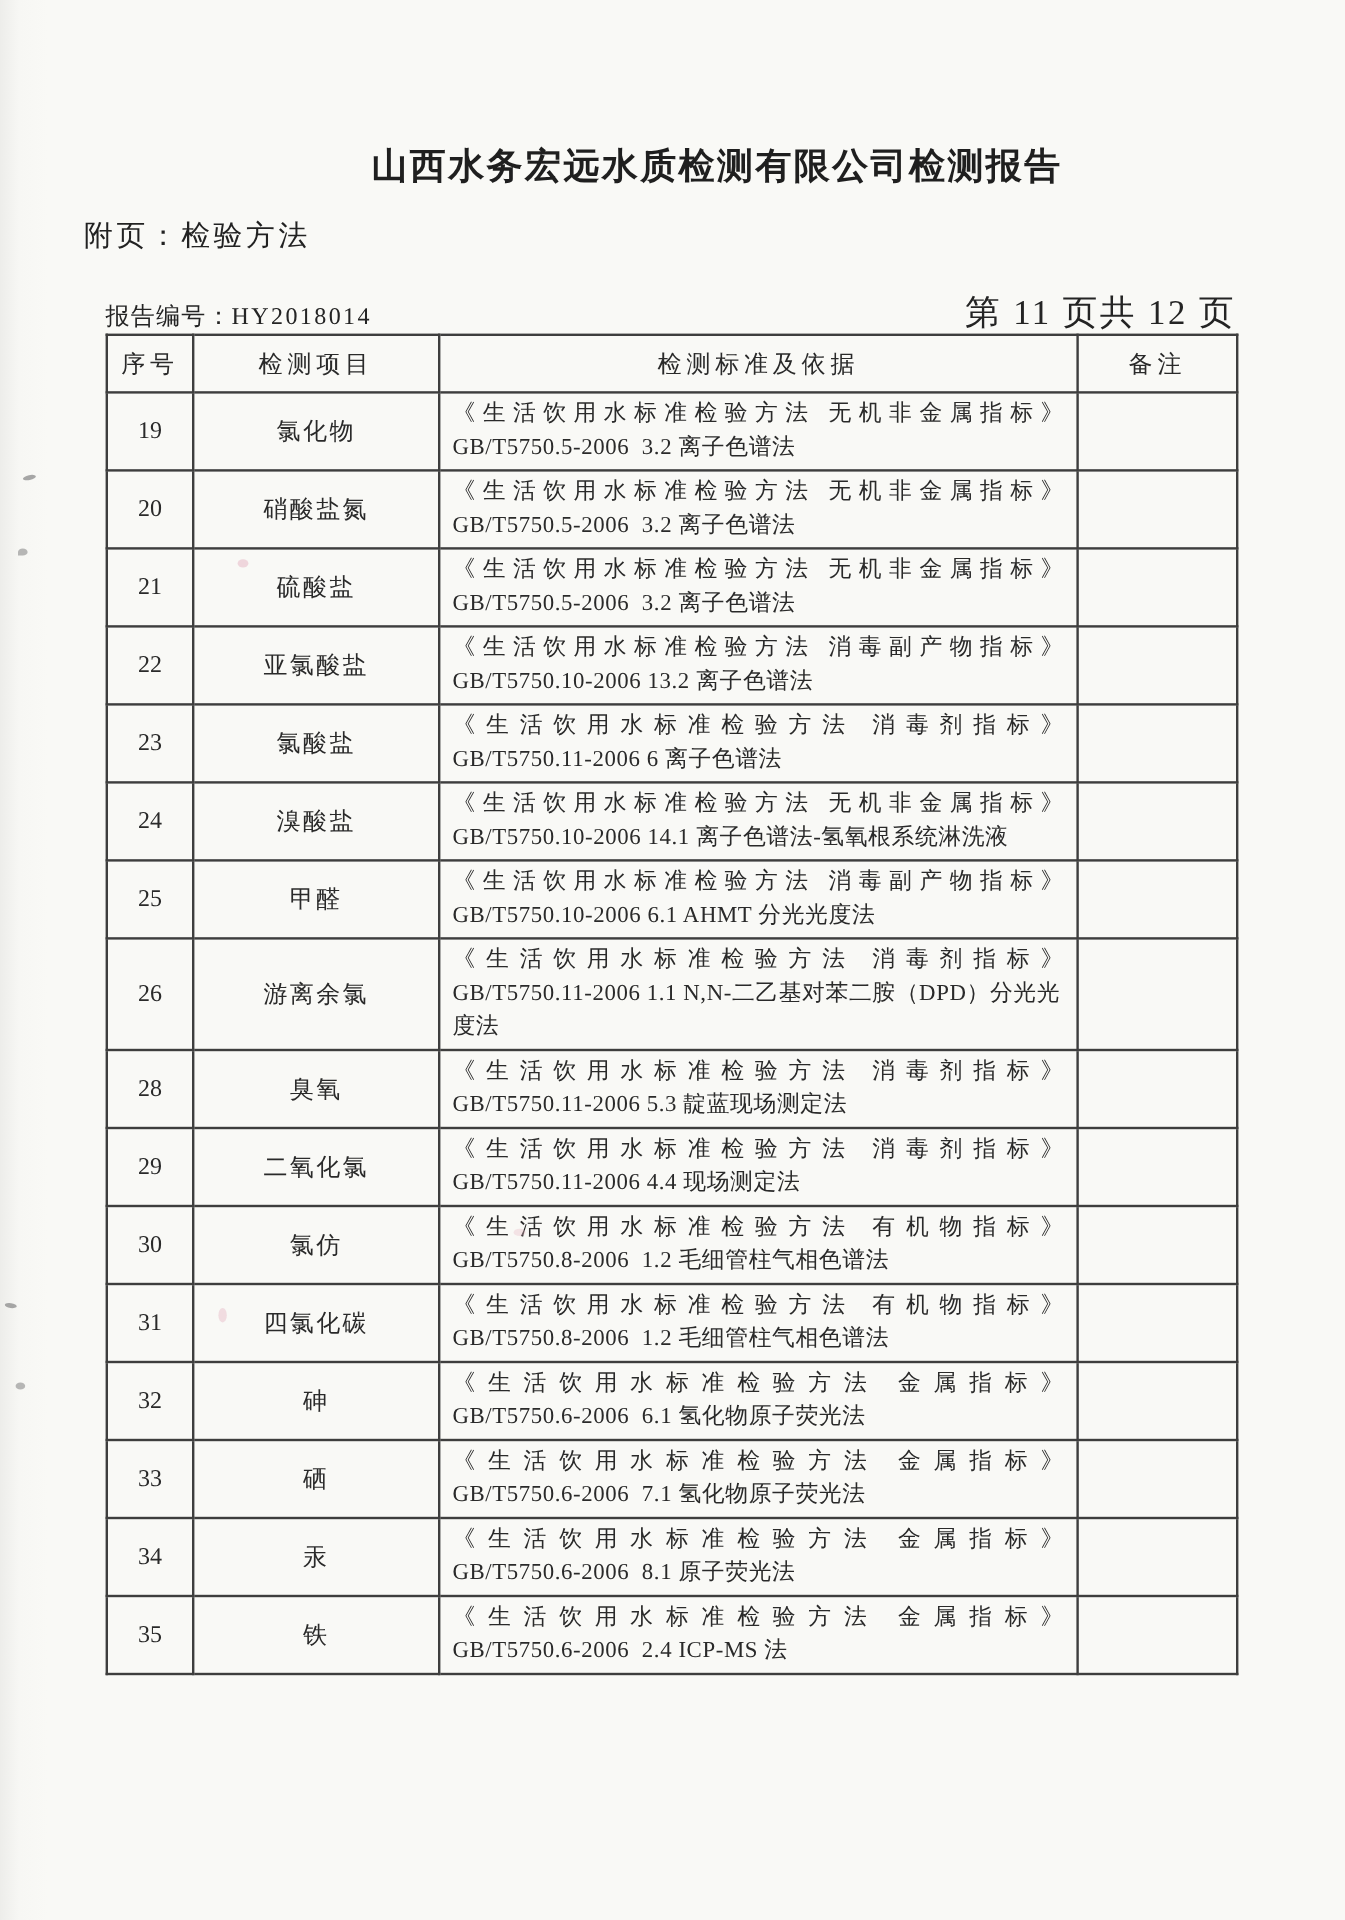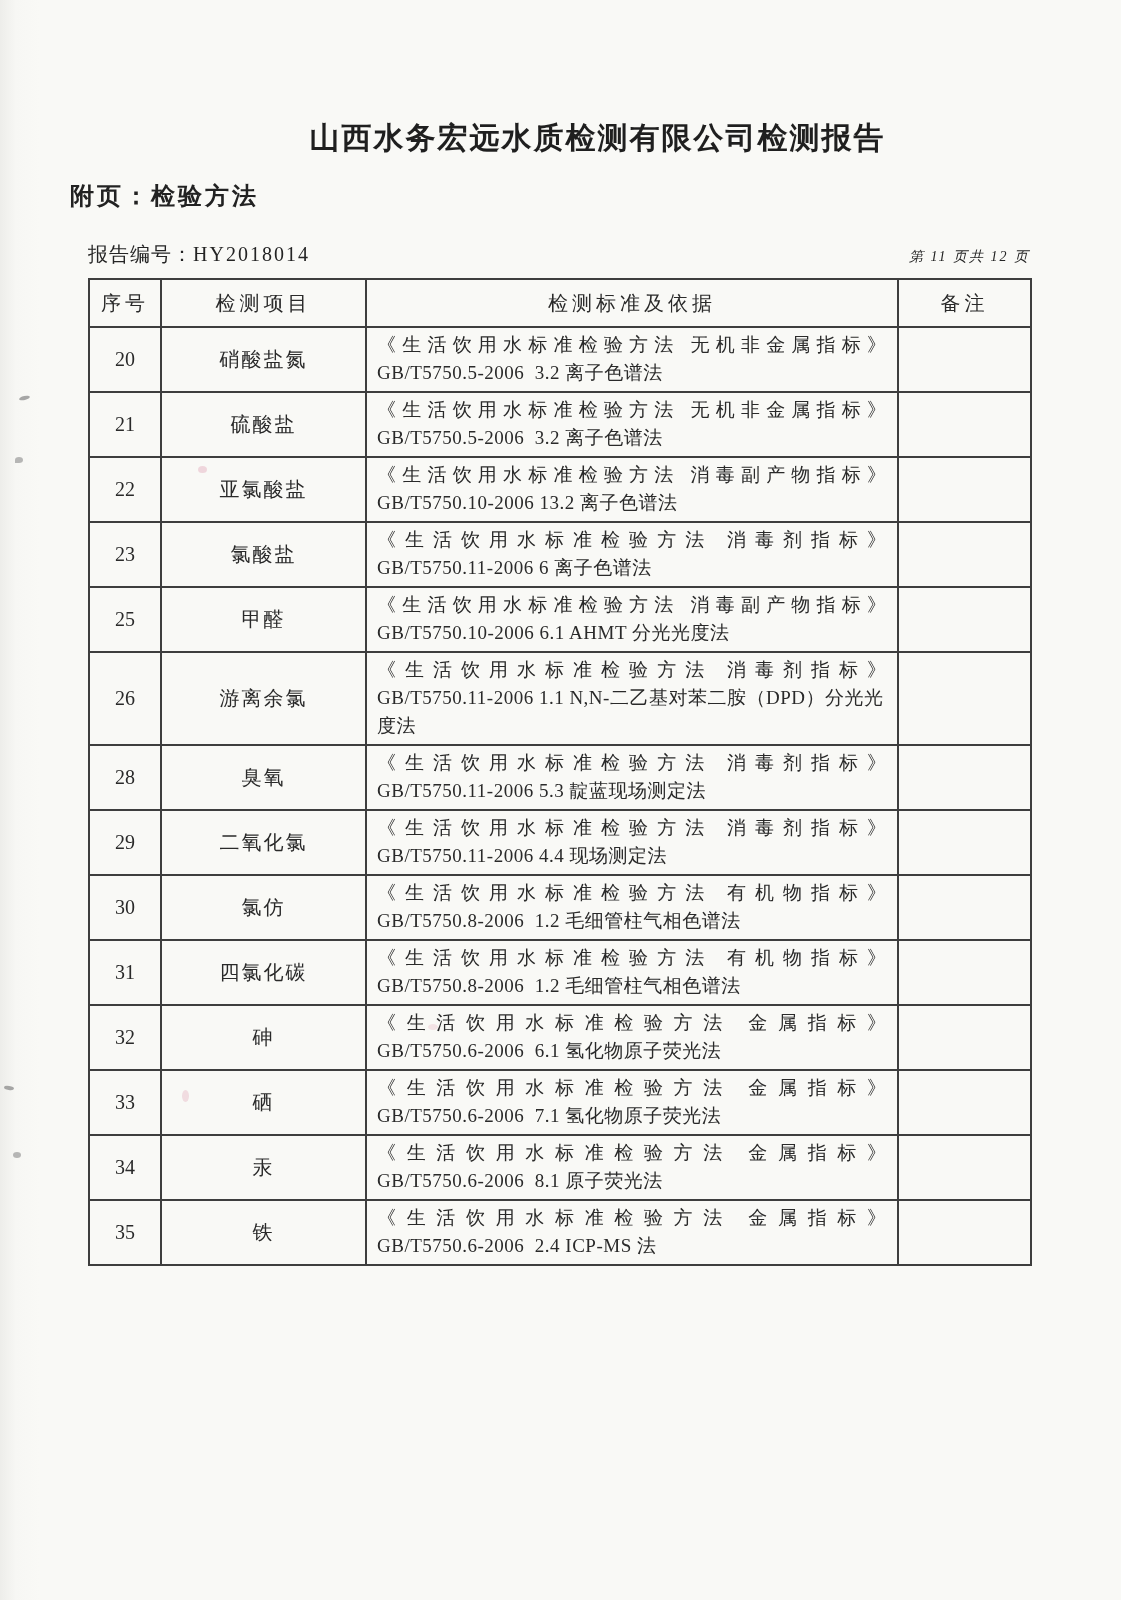--- a/index.html
+++ b/index.html
@@ -18,34 +18,34 @@
     position:absolute;top:118px;left:0;width:100%;
     text-align:center;
     font-family:"Liberation Sans","DejaVu Sans",sans-serif;
     font-weight:700;font-size:30px;letter-spacing:2px;
     color:#1f1f1f;
     padding-left:37px;
   }
   .attachment{
     position:absolute;top:180px;left:70px;
     font-family:"Liberation Sans","DejaVu Sans",sans-serif;
-    font-weight:700;font-size:24px;letter-spacing:3px;
+    font-weight:400;font-size:24px;letter-spacing:3px;
     color:#222;
   }
   .meta{
     position:absolute;top:241px;left:88px;width:942px;
     display:flex;justify-content:space-between;align-items:baseline;
   }
   .report-no{
     font-family:"Liberation Sans","DejaVu Sans",sans-serif;
     font-size:20px;letter-spacing:1px;color:#242424;
   }
   .report-no .num{font-family:"Liberation Serif","DejaVu Serif",serif;letter-spacing:2px;}
   .page-info{
-    font-size:14px;letter-spacing:2px;color:#242424;font-style:italic;
+    font-size:29px;letter-spacing:2px;color:#242424;
   }
   table.report-table{
     position:absolute;top:278px;left:88px;
     width:942px;
     border-collapse:collapse;table-layout:fixed;
   }
   .report-table th,.report-table td{
     border:2px solid #3e3e3e;
     vertical-align:middle;
     font-size:19px;
@@ -103,20 +103,29 @@
     <thead>
       <tr>
         <th>序号</th>
         <th>检测项目</th>
         <th>检测标准及依据</th>
         <th>备注</th>
       </tr>
     </thead>
     <tbody>
         <tr>
+          <td class="c-no">19</td>
+          <td class="c-item">氯化物</td>
+          <td class="c-std">
+            <div class="std-title">《生活饮用水标准检验方法 无机非金属指标》</div>
+            <div class="std-method">GB/T5750.5-2006  3.2 离子色谱法</div>
+          </td>
+          <td class="c-remark"></td>
+        </tr>
+        <tr>
           <td class="c-no">20</td>
           <td class="c-item">硝酸盐氮</td>
           <td class="c-std">
             <div class="std-title">《生活饮用水标准检验方法 无机非金属指标》</div>
             <div class="std-method">GB/T5750.5-2006  3.2 离子色谱法</div>
           </td>
           <td class="c-remark"></td>
         </tr>
         <tr>
           <td class="c-no">21</td>
@@ -135,20 +144,29 @@
             <div class="std-method">GB/T5750.10-2006 13.2 离子色谱法</div>
           </td>
           <td class="c-remark"></td>
         </tr>
         <tr>
           <td class="c-no">23</td>
           <td class="c-item">氯酸盐</td>
           <td class="c-std">
             <div class="std-title">《生活饮用水标准检验方法 消毒剂指标》</div>
             <div class="std-method">GB/T5750.11-2006 6 离子色谱法</div>
+          </td>
+          <td class="c-remark"></td>
+        </tr>
+        <tr>
+          <td class="c-no">24</td>
+          <td class="c-item">溴酸盐</td>
+          <td class="c-std">
+            <div class="std-title">《生活饮用水标准检验方法 无机非金属指标》</div>
+            <div class="std-method">GB/T5750.10-2006 14.1 离子色谱法-氢氧根系统淋洗液</div>
           </td>
           <td class="c-remark"></td>
         </tr>
         <tr>
           <td class="c-no">25</td>
           <td class="c-item">甲醛</td>
           <td class="c-std">
             <div class="std-title">《生活饮用水标准检验方法 消毒副产物指标》</div>
             <div class="std-method">GB/T5750.10-2006 6.1 AHMT 分光光度法</div>
           </td>

